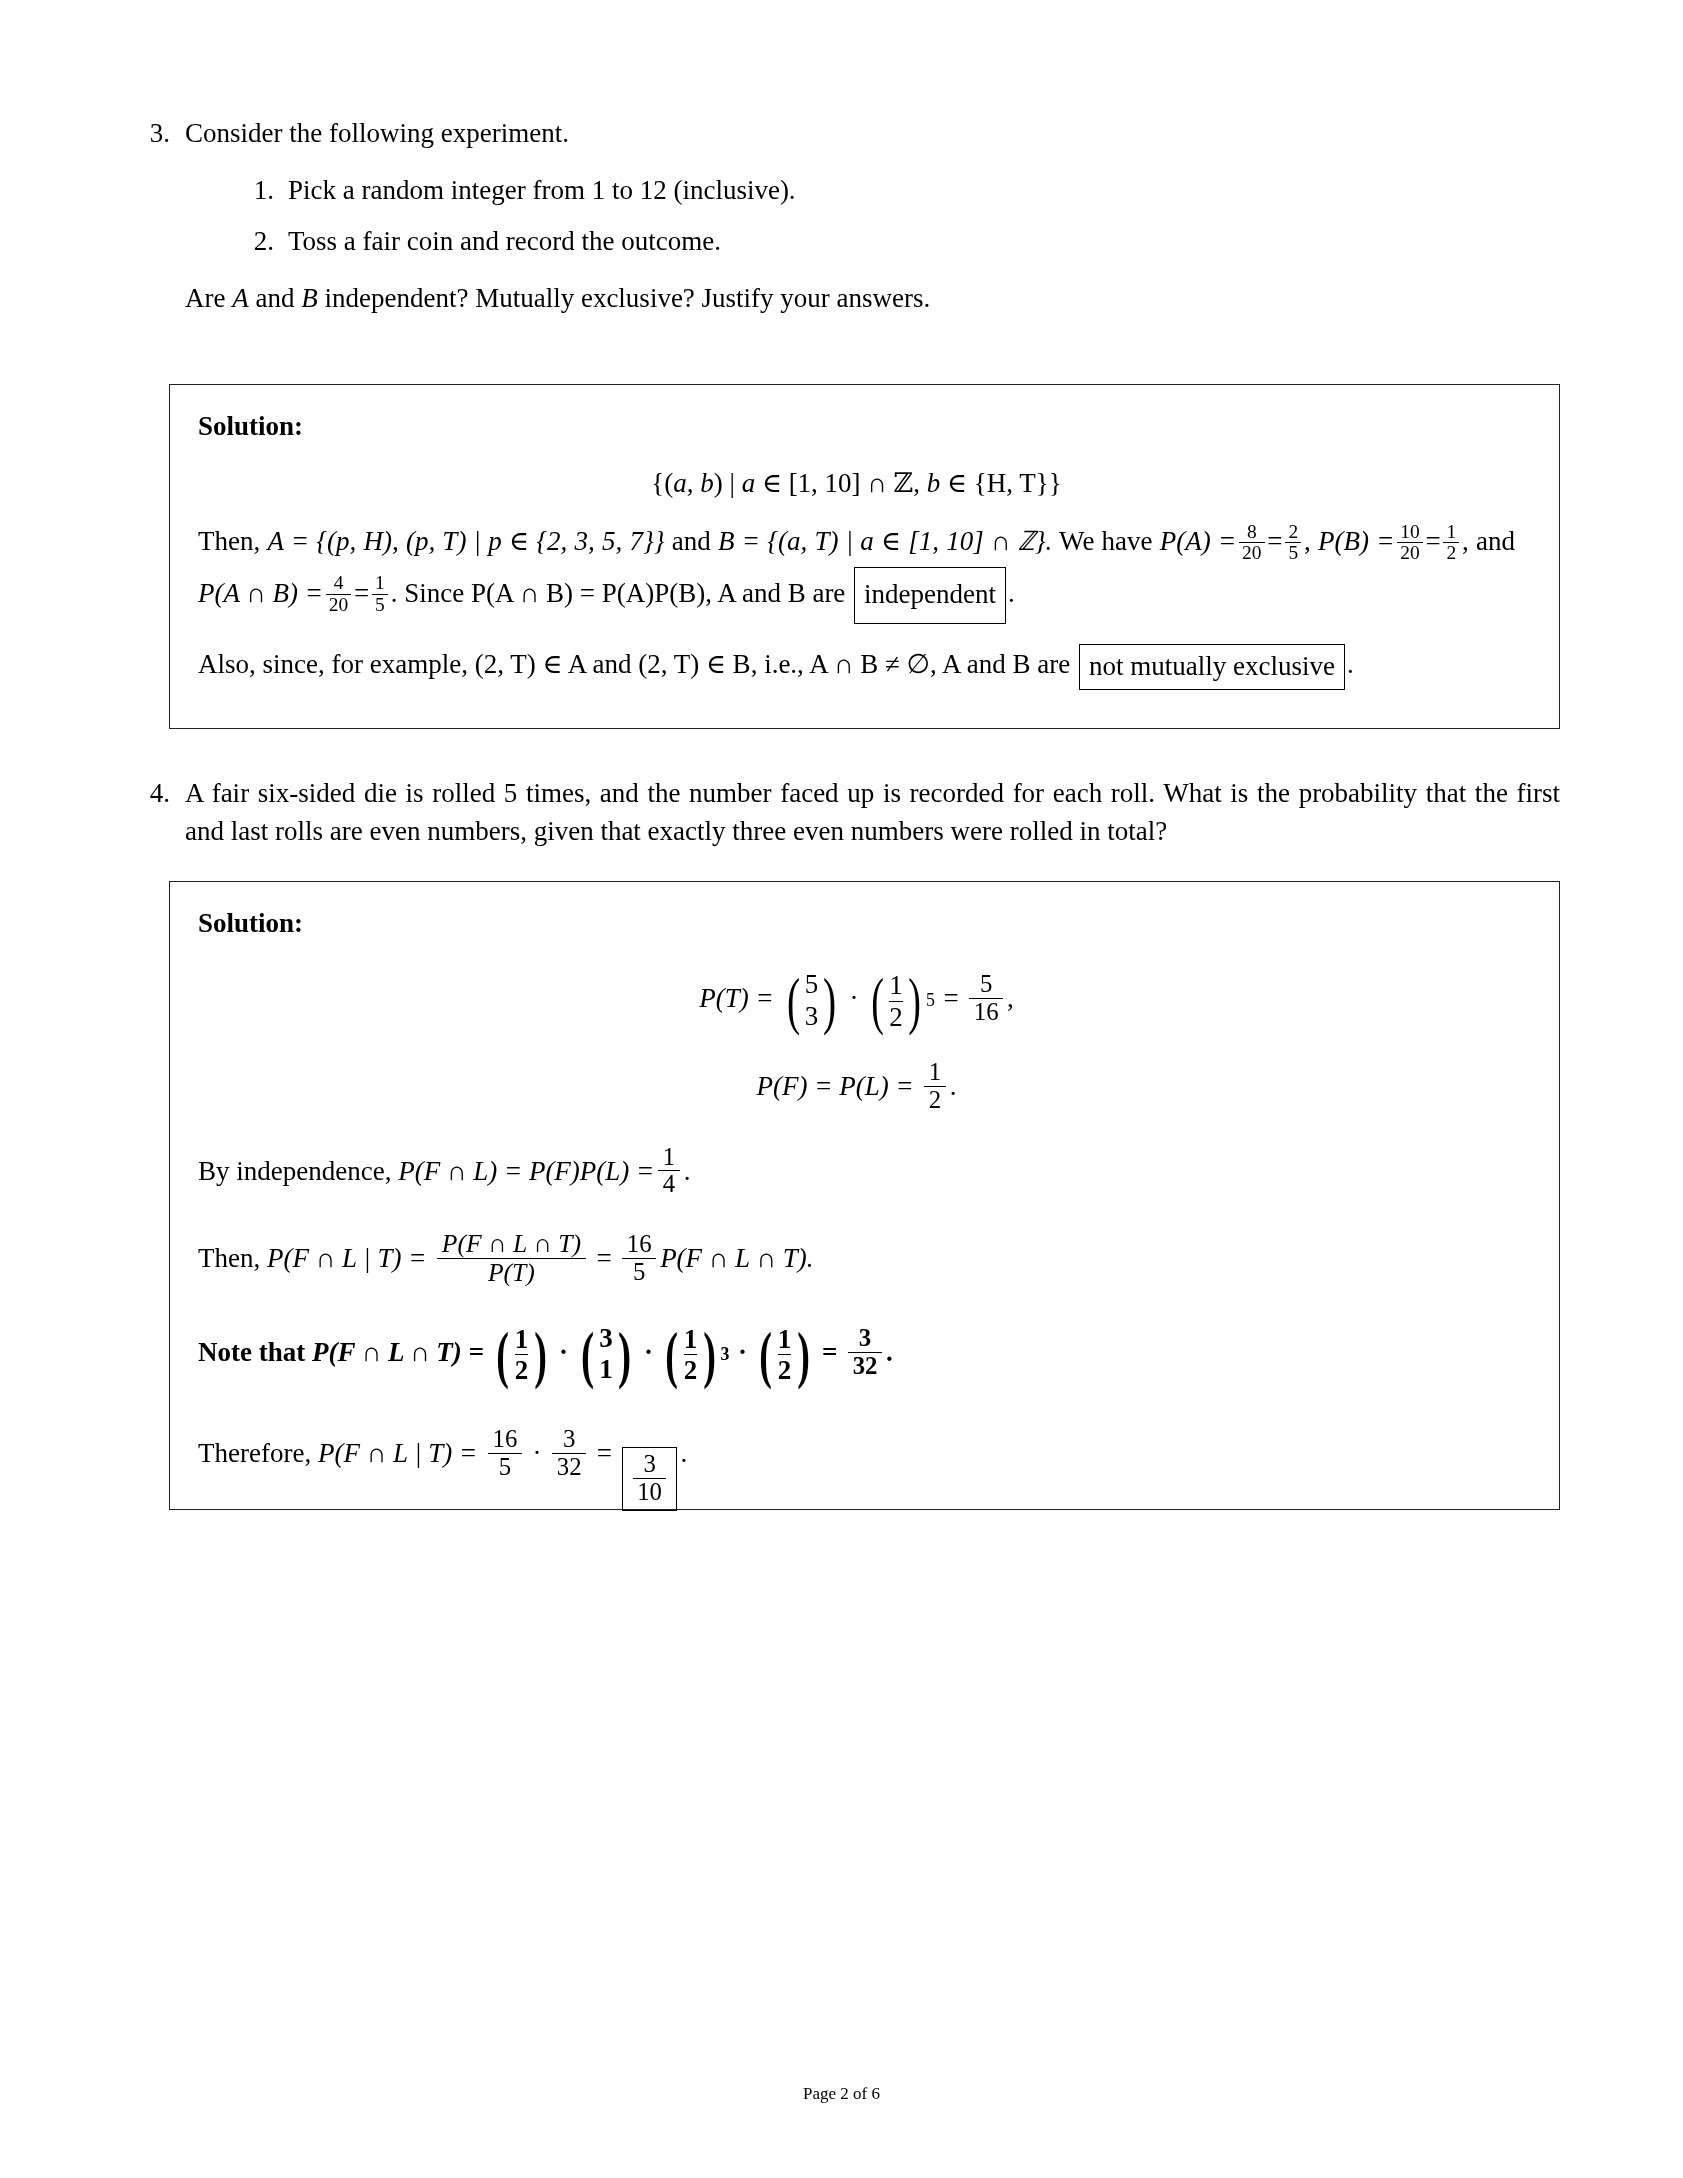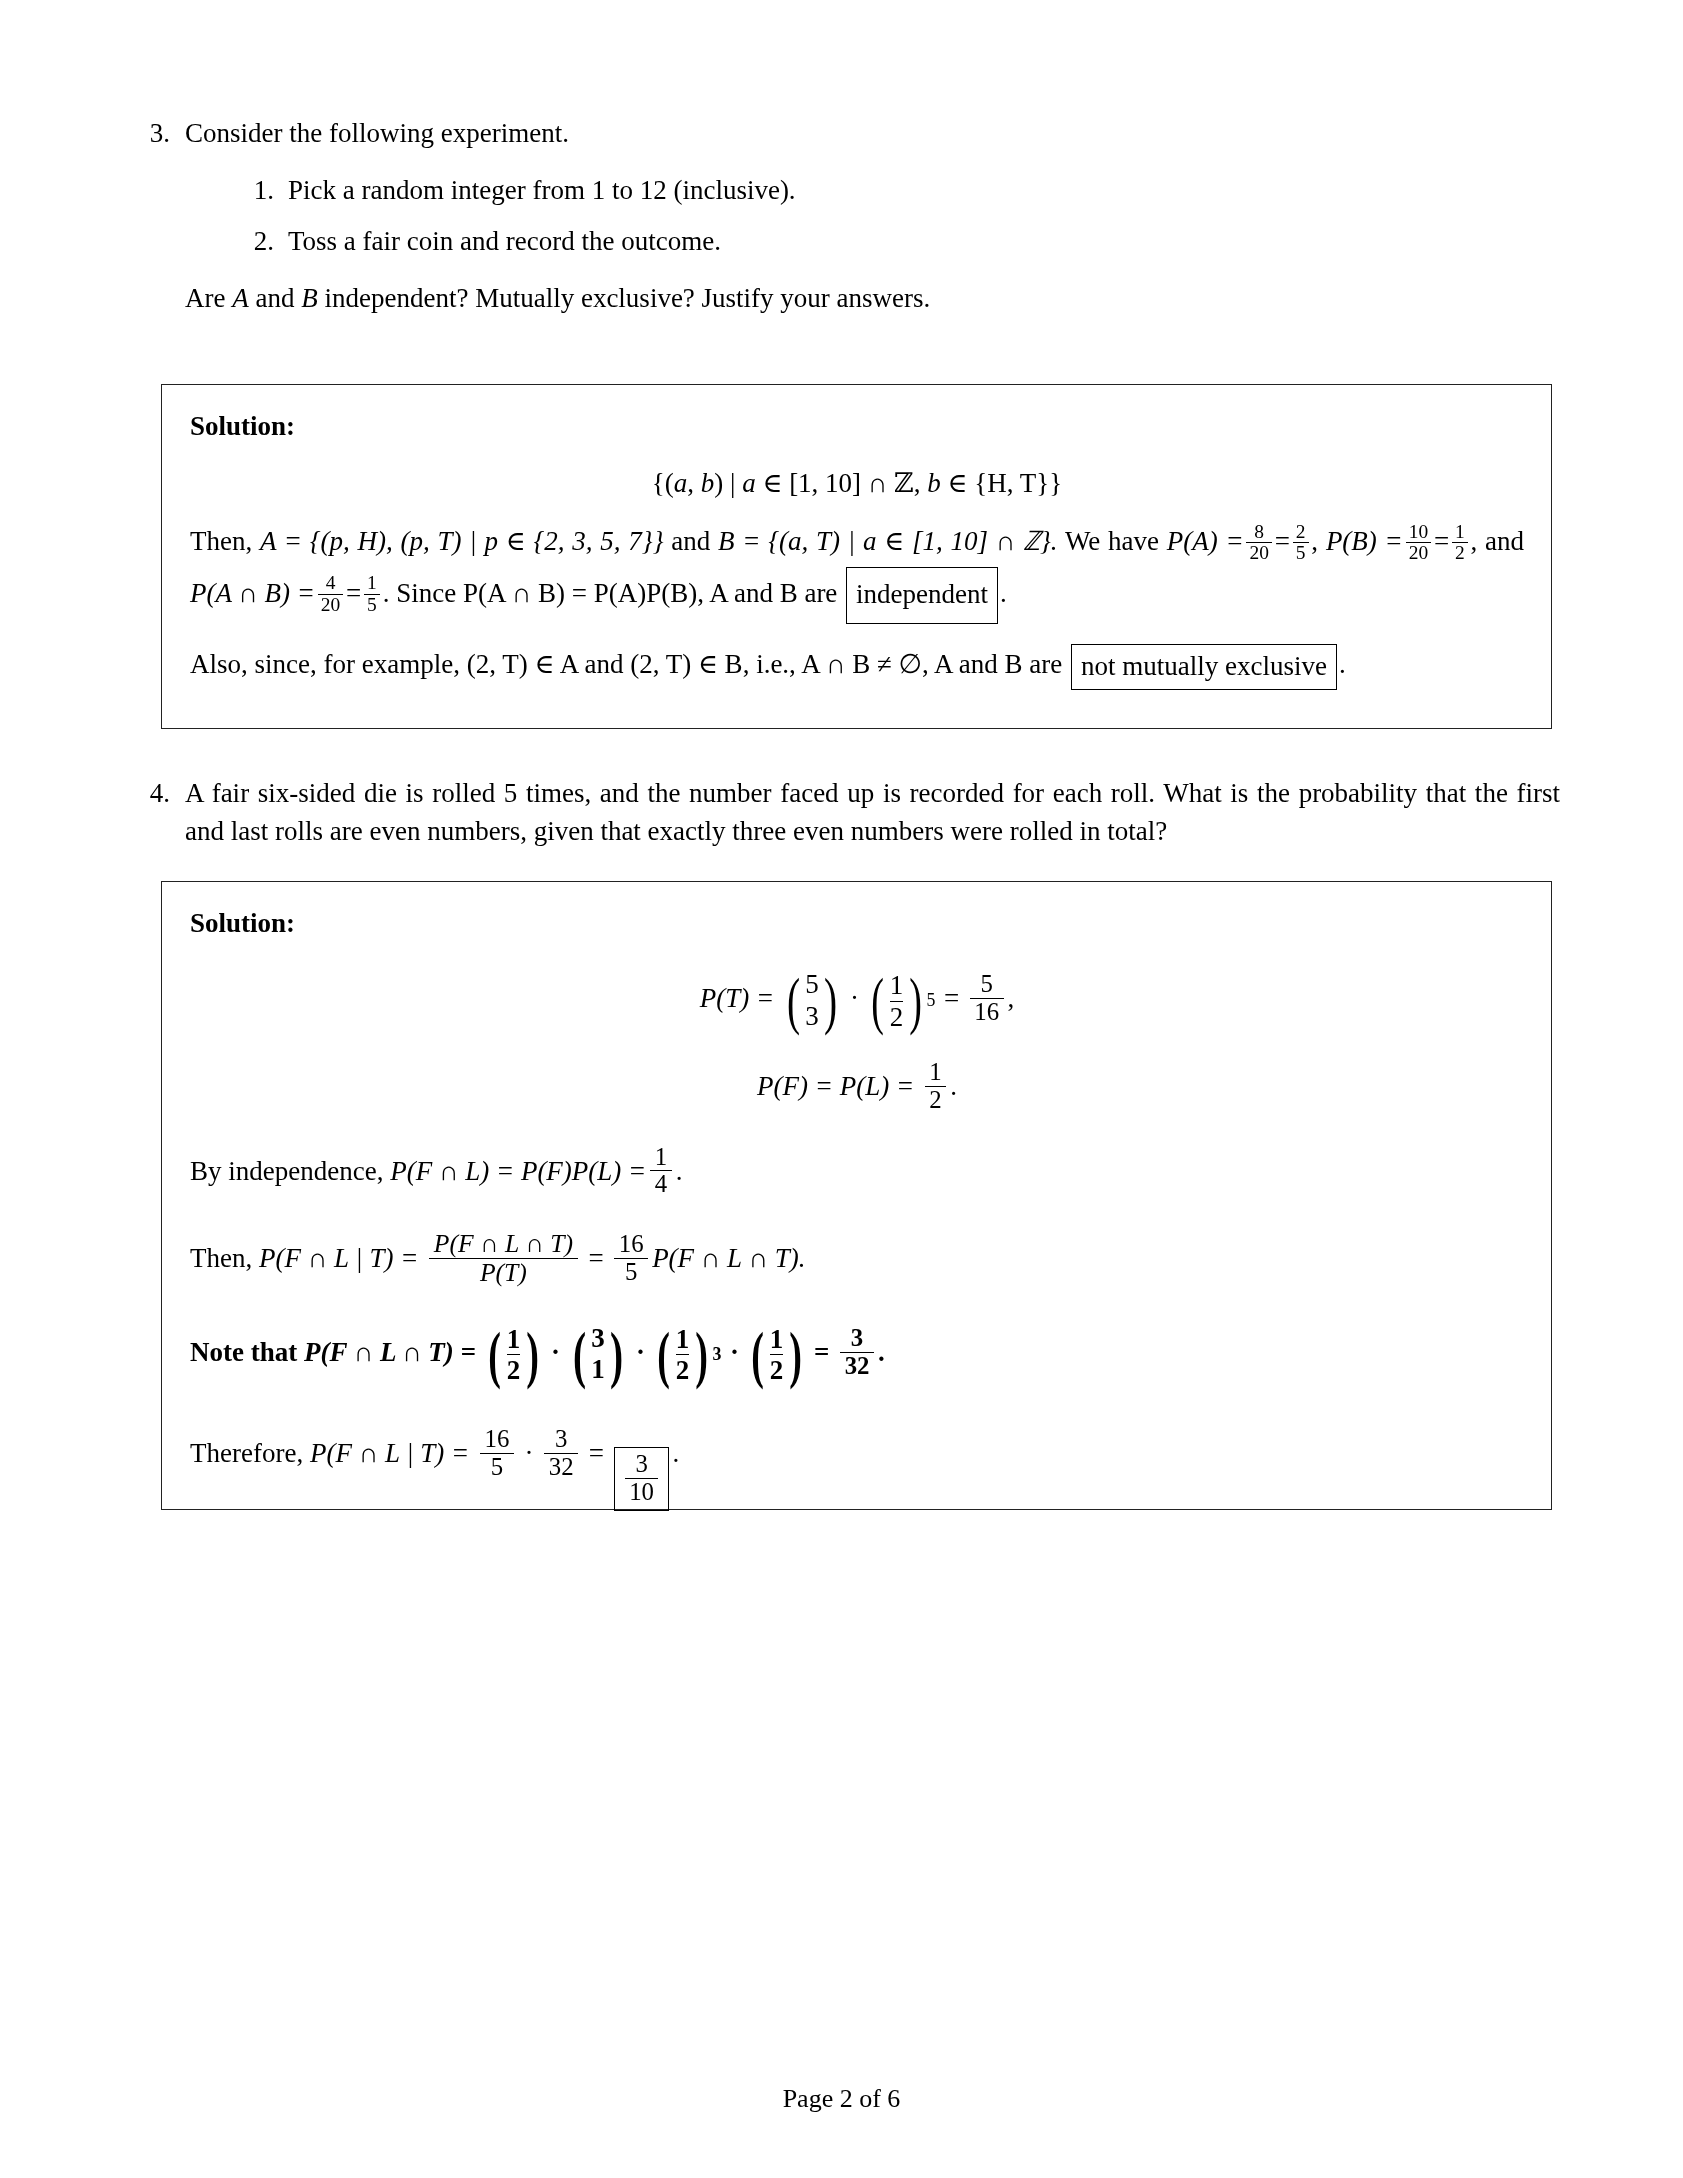--- a/index.html
+++ b/index.html
@@ -144,42 +144,43 @@
     width: 36px;
     text-align: right;
   }
 
   .para { margin-top: 18px; }
 
   .solbox {
     position: absolute;
     border: 1.4px solid #222;
     box-sizing: border-box;
-    padding: 22px 27px 26px 28px;
+    padding: 22px 44px 26px 28px;
     font-size: 27px;
     line-height: 1.45;
+    margin-left: 8px;
   }
   .sol-title {
     font-weight: bold;
     font-size: 27px;
     margin-bottom: 16px;
   }
   .sol-line { margin-top: 14px; }
   .display {
     text-align: center;
     margin: 18px 0 14px 0;
   }
   .display-tall { margin: 26px 0 22px 0; }
 
   .footer {
     position: absolute;
     left: 0;
     right: 0;
     text-align: center;
-    font-size: 26px;
+    font-size: 17px;
   }
   .justified { text-align: justify; text-justify: inter-word; }
 </style>
 </head>
 <body>
 
 <div class="page">
 
   <div class="problem" style="left:124px; top:114px; width:1445px;">
     <span class="prob-num">3.</span>

